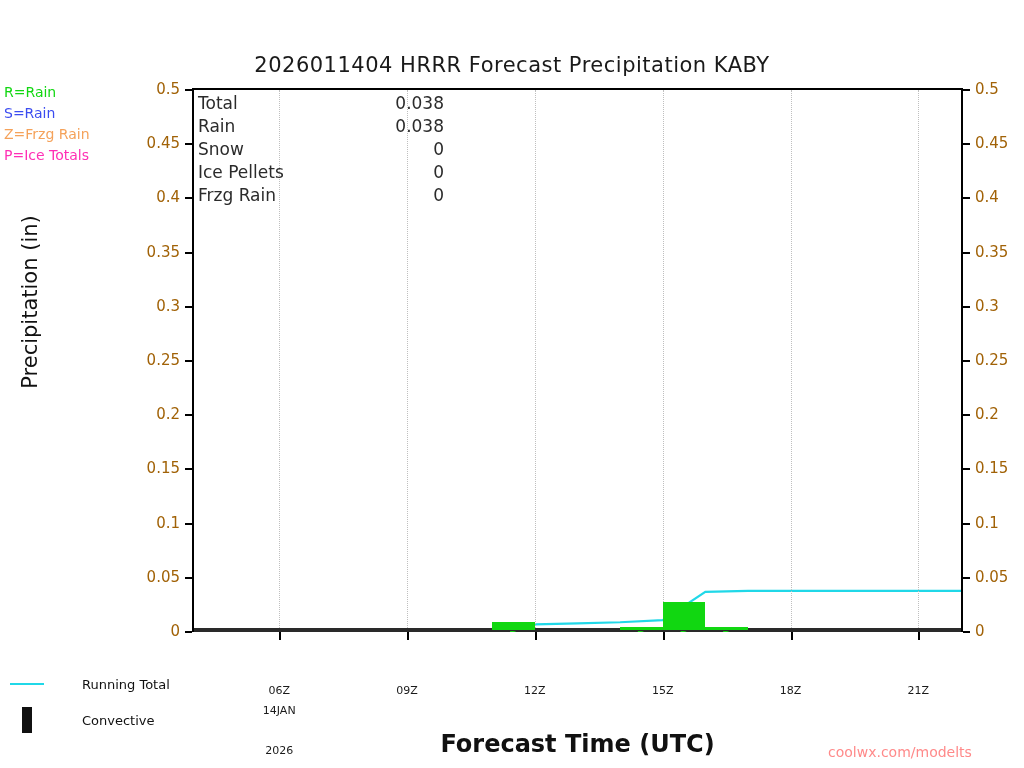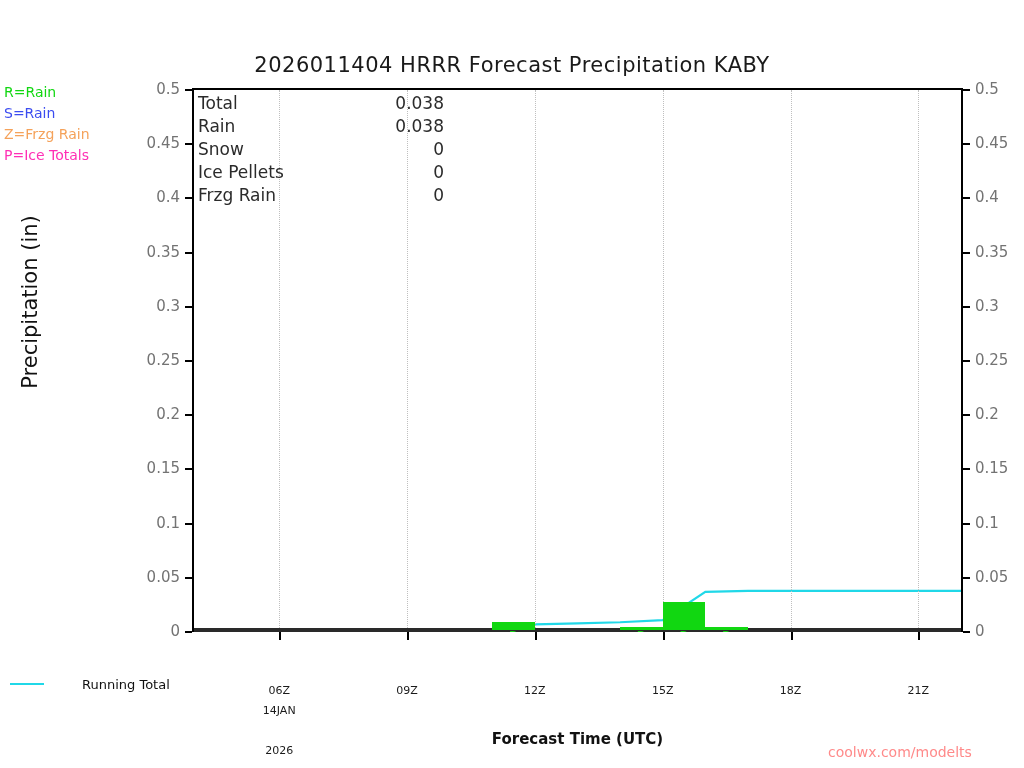--- a/index.html
+++ b/index.html
@@ -19,34 +19,34 @@
   #plot-frame{
     left:192px;top:88px;width:771px;height:544px;
     border-left:2px solid #000;border-right:2px solid #000;
     border-top:2px solid #000;border-bottom:2px solid #000;
     box-sizing:border-box;background:#fff;
   }
   #plot-area{left:194px;top:90px;width:767px;height:542px;overflow:hidden;}
 
   .vgrid{position:absolute;top:0;bottom:0;width:1px;
          border-left:1px dotted #bfbfbf;}
-  .ylab{position:absolute;font-size:15px;color:#737373;white-space:nowrap;
+  .ylab{position:absolute;font-size:15px;color:#a16207;white-space:nowrap;
         font-family:"DejaVu Sans",sans-serif;}
   .xlab{position:absolute;font-size:11px;color:#1a1a1a;white-space:nowrap;
         text-align:center;font-family:"DejaVu Sans",sans-serif;}
 
   
   #y-axis-title{
     left:-130px;top:290px;width:320px;text-align:center;
     transform:rotate(-90deg);font-size:21px;color:#111;
     font-family:"DejaVu Sans",sans-serif;
   }
   #x-axis-title{
     left:192px;top:730px;width:771px;text-align:center;
-    font-size:15px;font-weight:bold;color:#111;
+    font-size:24px;font-weight:bold;color:#111;
     font-family:"DejaVu Sans",sans-serif;
   }
 
   
   #ptype-legend{left:4px;top:82px;line-height:21px;font-size:14px;
                 font-family:"DejaVu Sans",sans-serif;}
   #ptype-legend div{white-space:nowrap;}
 
   
   #totals-box{left:196px;top:92px;width:250px;font-size:17px;color:#2b2b2b;
@@ -200,15 +200,19 @@
         <span>0</span>
       </div>
     </div>
 </div>
 
 <div class="abs" id="bottom-legend">
   <div class="blrow">
     <span class="bl-line"></span>
     <span>Running Total</span>
   </div>
+  <div class="blrow">
+    <span class="bl-bar"></span>
+    <span>Convective</span>
+  </div>
 </div>
 
 <div class="abs" id="watermark">coolwx.com/modelts</div>
 
 </body></html>

